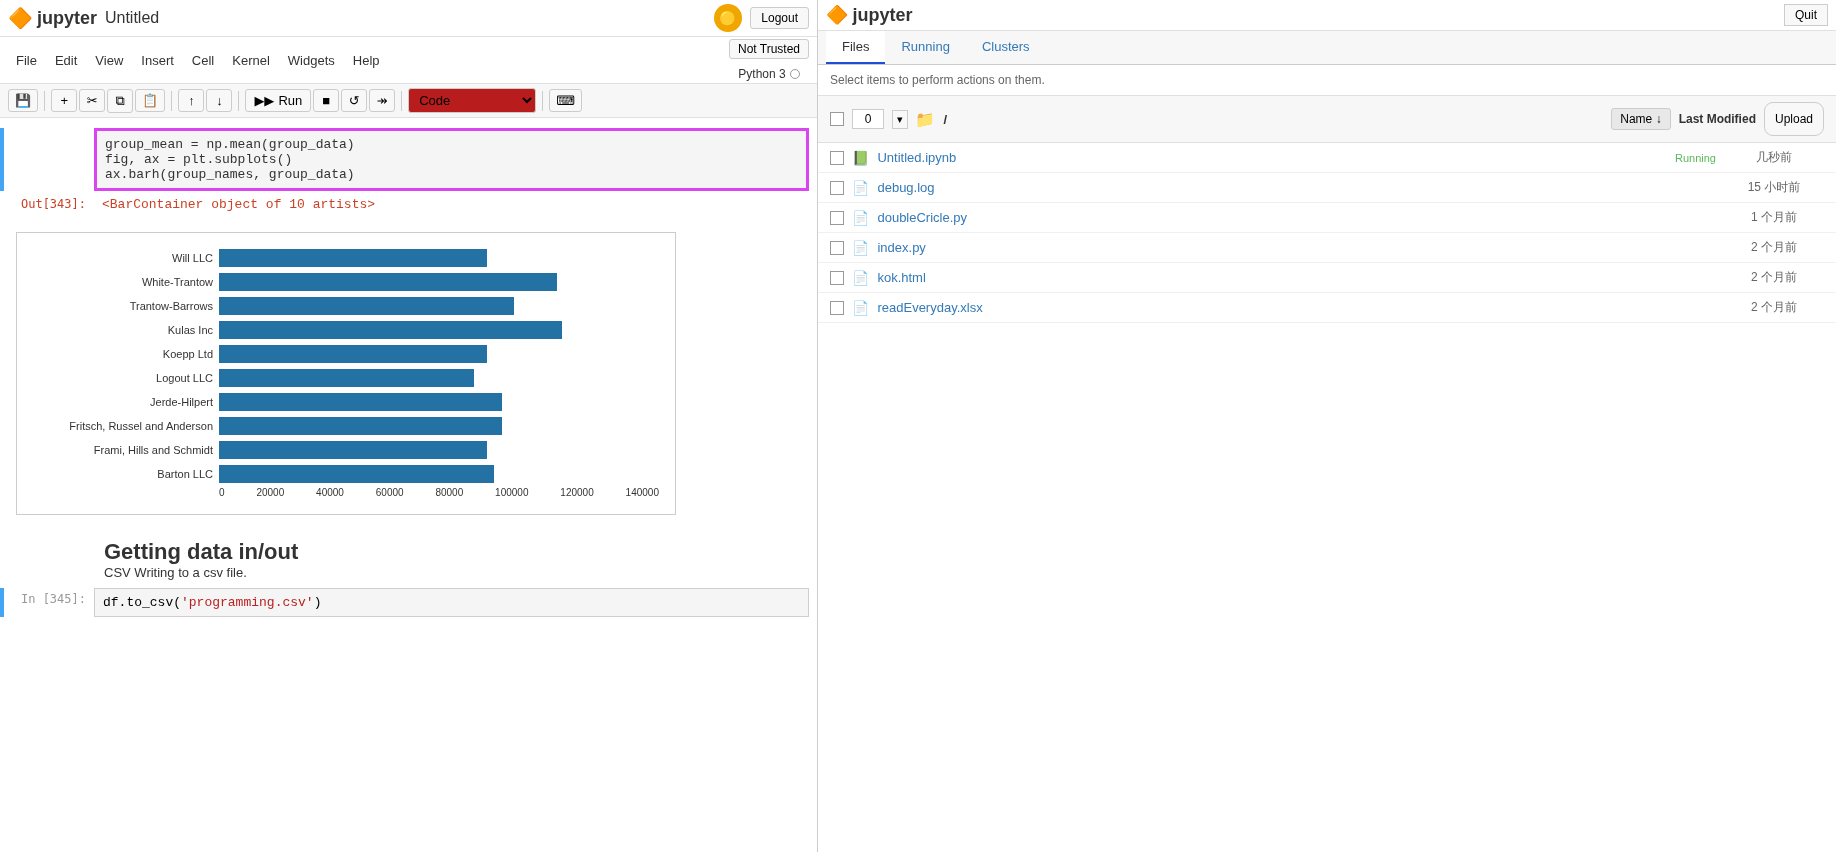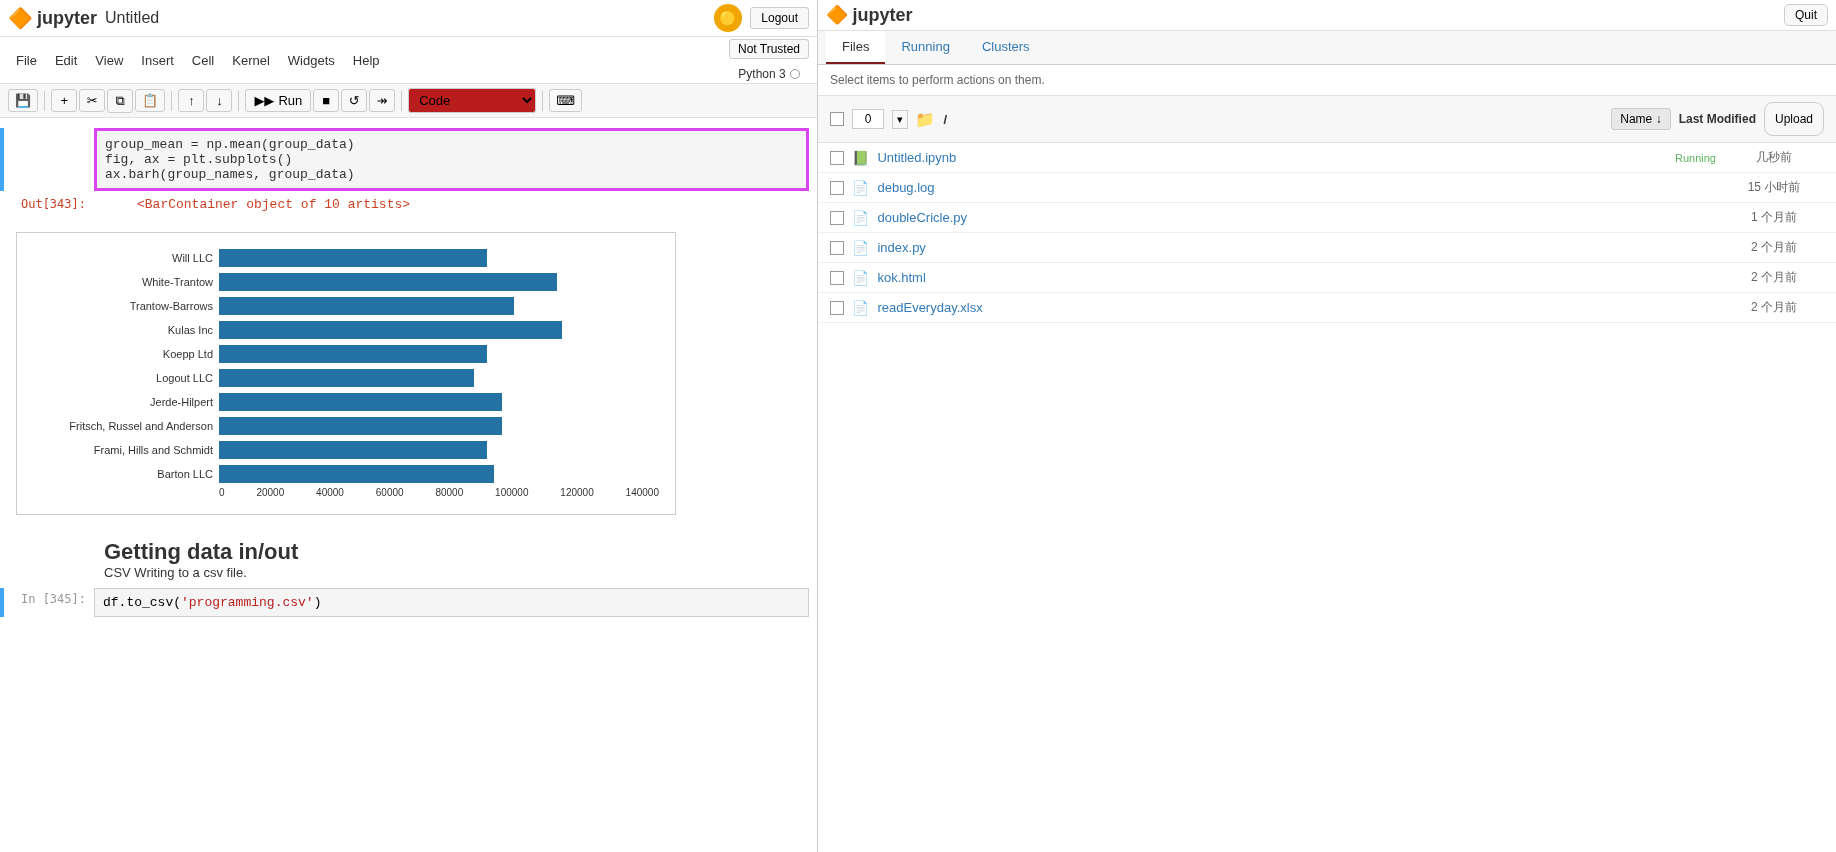--- a/index.html
+++ b/index.html
@@ -202,21 +202,20 @@
       color: #333;
       margin-right: 8px;
     }
     .cell-output {
       flex: 1;
       padding: 4px 8px;
       font-family: 'Courier New', monospace;
       font-size: 13px;
       color: #cc4125;
       margin-right: 8px;
-      margin-left: 35px;
     }
 
     
     .chart-area {
       margin: 8px 90px 8px 8px;
       padding: 8px;
     }
     .chart-container {
       border: 1px solid #ccc;
       background: #fff;
@@ -326,42 +325,42 @@
       font-weight: bold;
       color: #333;
     }
     .right-top-right {
       margin-left: auto;
     }
     .quit-btn {
       border: 1px solid #ccc;
       background: #f8f8f8;
       padding: 3px 10px;
-      border-radius: 5px;
+      border-radius: 0;
       cursor: pointer;
       font-size: 12px;
     }
 
     
     .file-tabs {
       display: flex;
       border-bottom: 1px solid #ccc;
       background: #f7f7f7;
       padding: 0 8px;
     }
     .file-tab {
       padding: 8px 16px;
       cursor: pointer;
       font-size: 13px;
       color: #337ab7;
       border-bottom: 2px solid transparent;
     }
     .file-tab.active {
       color: #333;
-      border-bottom: 2px solid #7f1d1d;
+      border-bottom: 2px solid #1d4ed8;
       background: #fff;
     }
 
     
     .file-browser-msg {
       padding: 8px 12px;
       color: #666;
       font-size: 12px;
       border-bottom: 1px solid #e0e0e0;
     }

